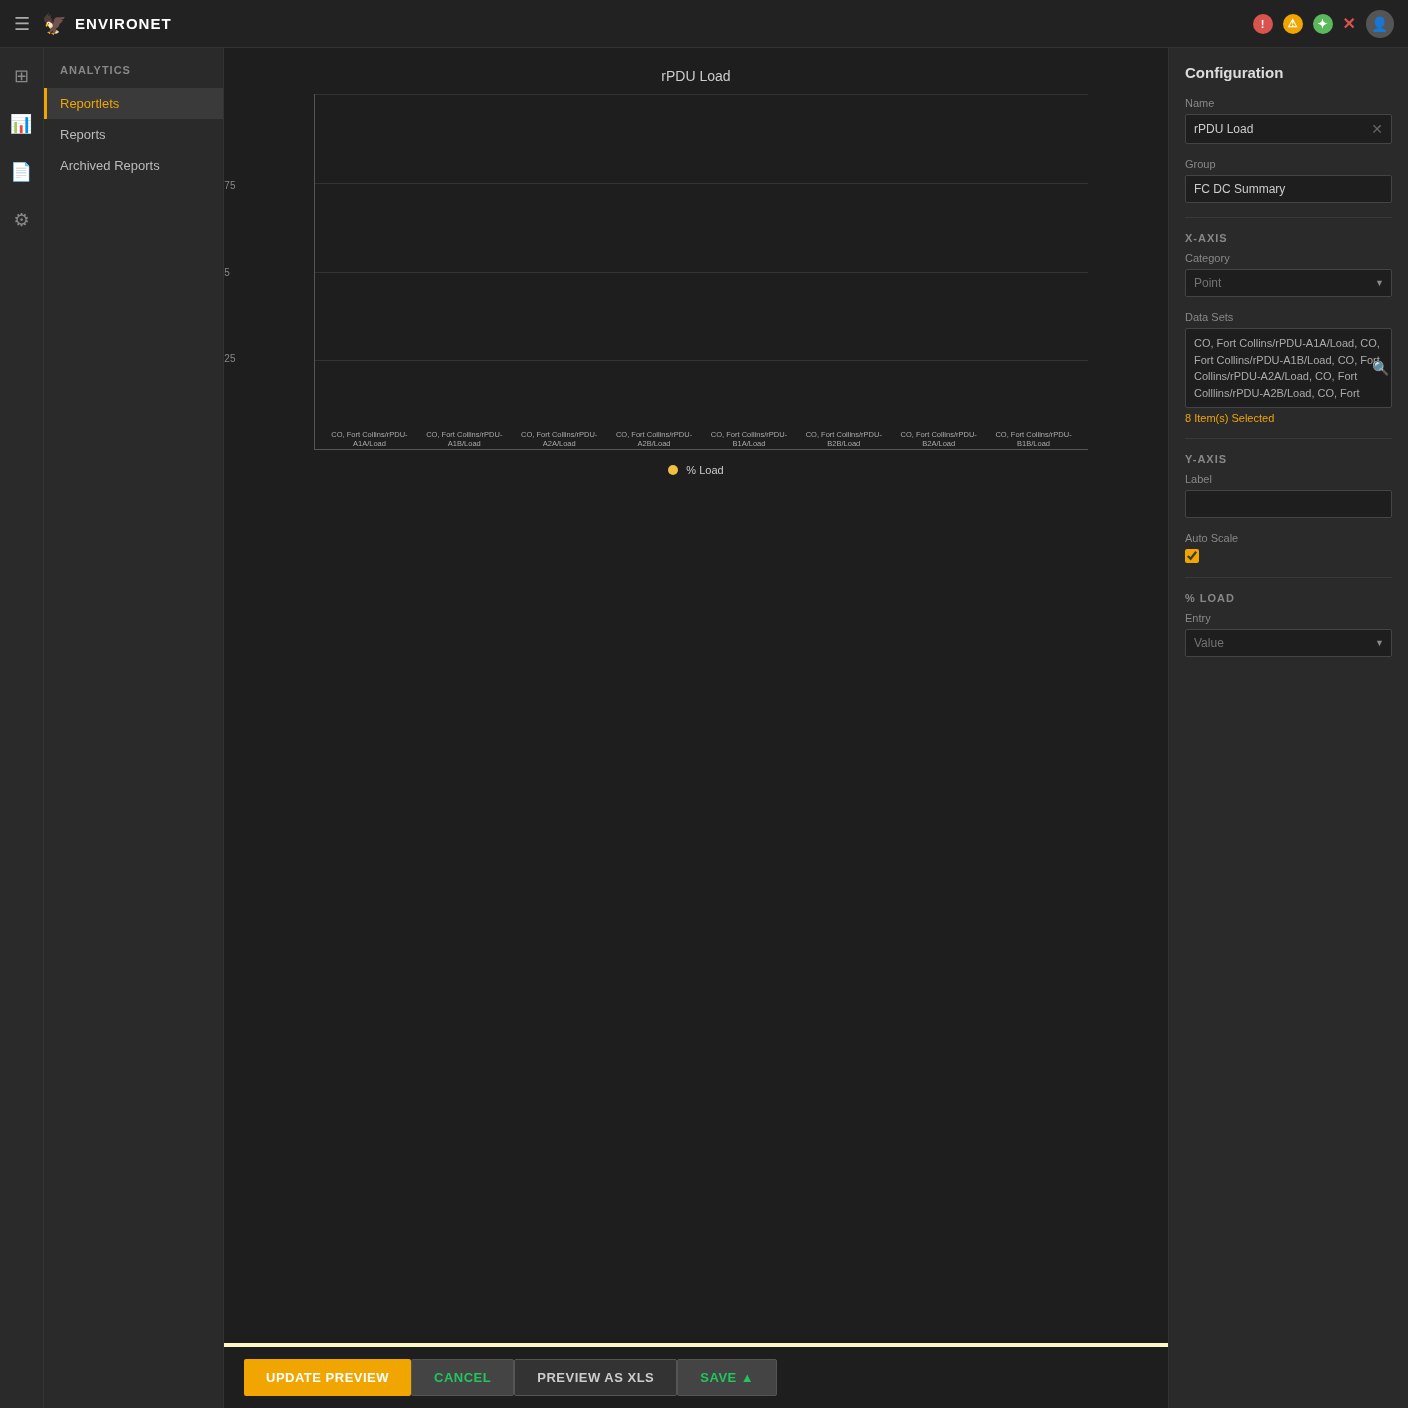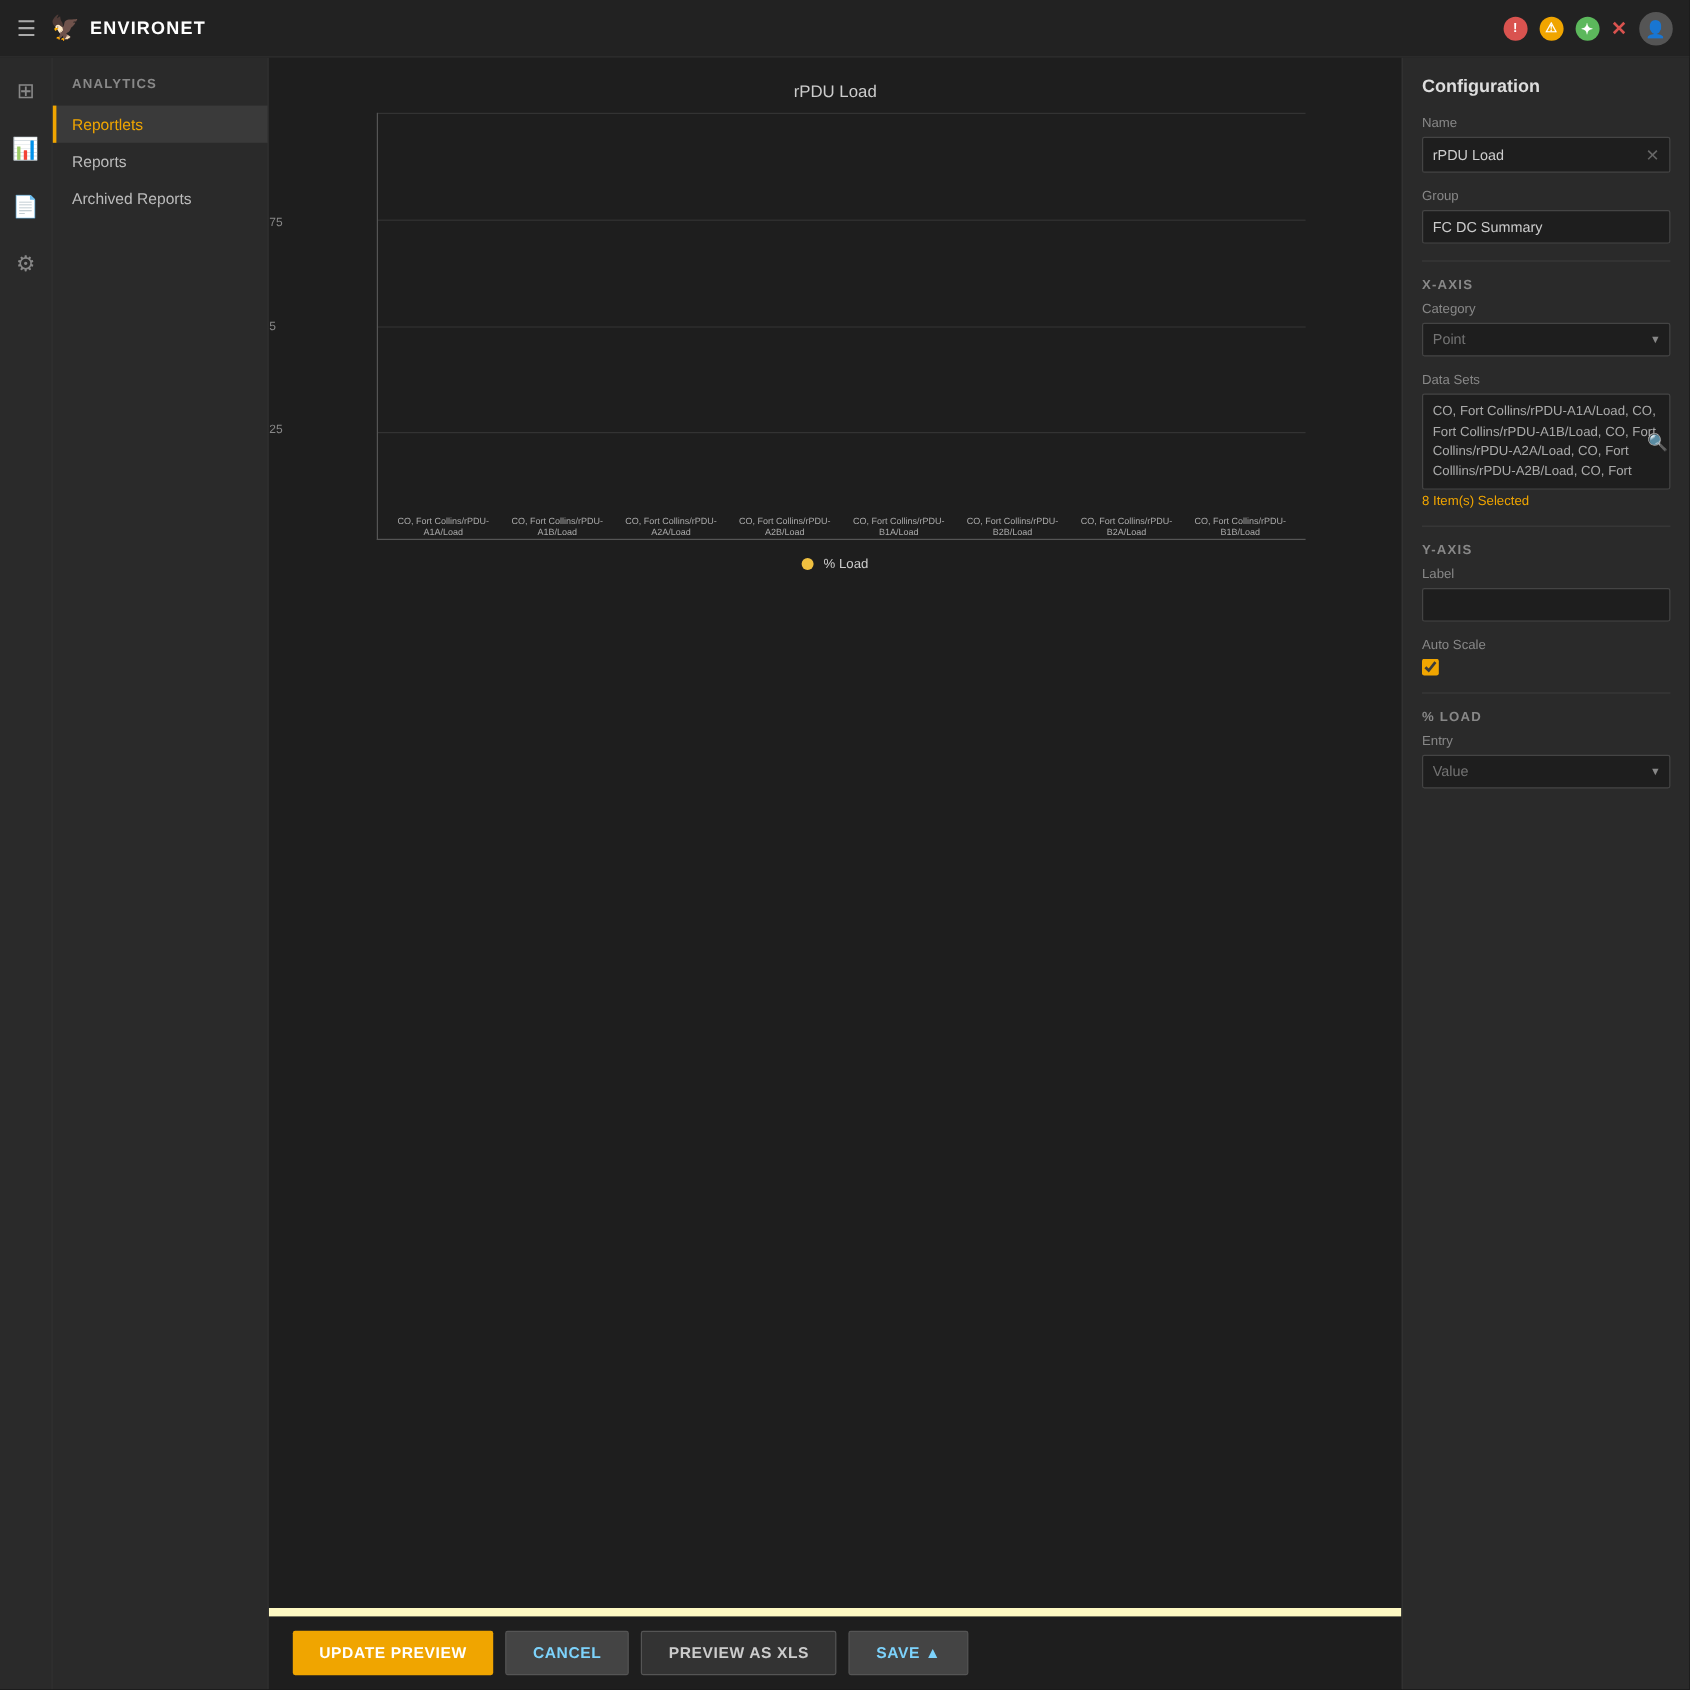--- a/index.html
+++ b/index.html
@@ -179,37 +179,36 @@
       width: 10px;
       height: 10px;
       border-radius: 50%;
       background: #f0c040;
     }
 
     
     .action-bar {
       display: flex;
       padding: 12px 20px;
-      gap: 10px;
       background: #1e1e1e;
-      border-top: 7px solid #fef9c3;
+      border-top: 4px solid #fef9c3;
       flex-shrink: 0;
     }
 
     .btn {
       padding: 10px 22px;
       font-size: 13px;
       font-weight: 600;
       border: none;
       cursor: pointer;
       border-radius: 2px;
       letter-spacing: 0.5px;
     }
     .btn-primary { background: #f0a500; color: #fff; }
-    .btn-secondary { background: #444; color: #7dd3fc; border: 1px solid #555; }
+    .btn-secondary { background: #444; color: #22c55e; border: 1px solid #555; }
     .btn-ghost { background: #333; color: #ccc; border: 1px solid #555; }
 
     
     .config-panel {
       width: 240px;
       background: #2a2a2a;
       border-left: 1px solid #333;
       padding: 16px;
       overflow-y: auto;
       flex-shrink: 0;

